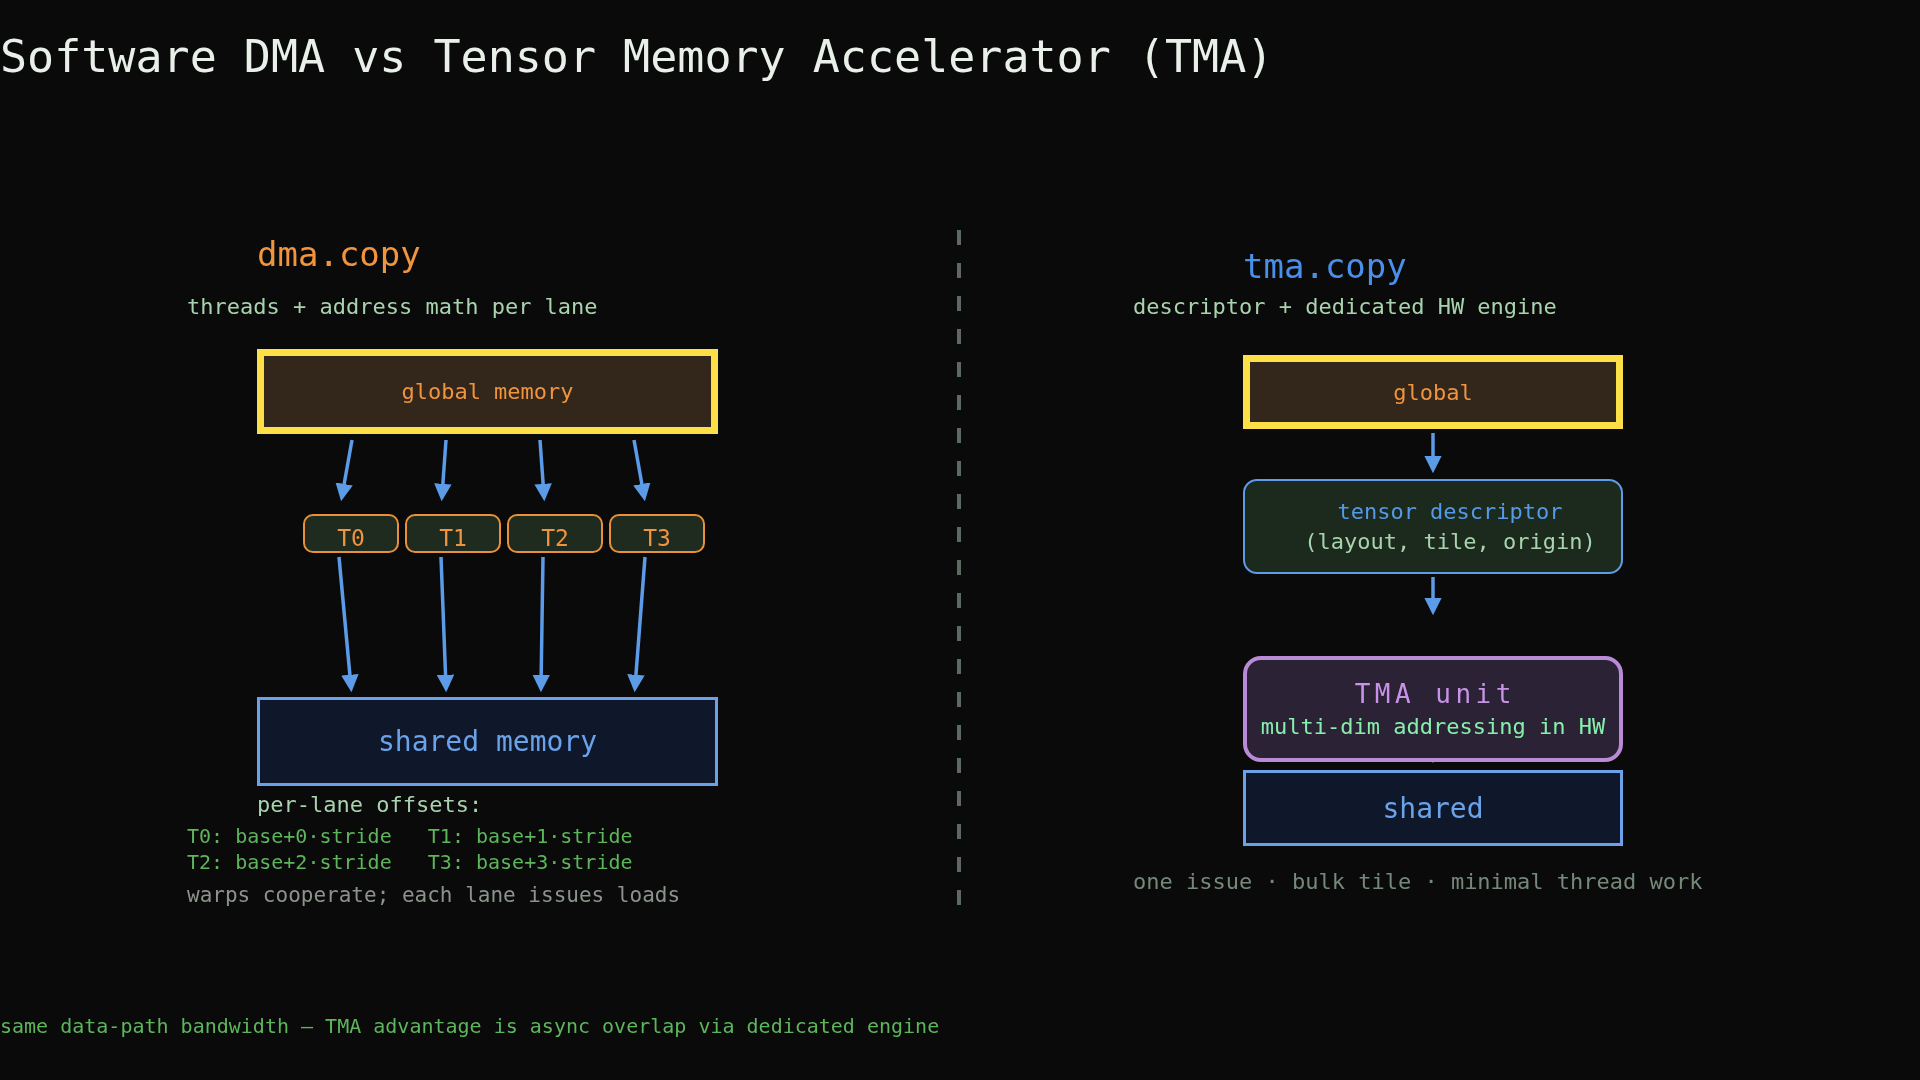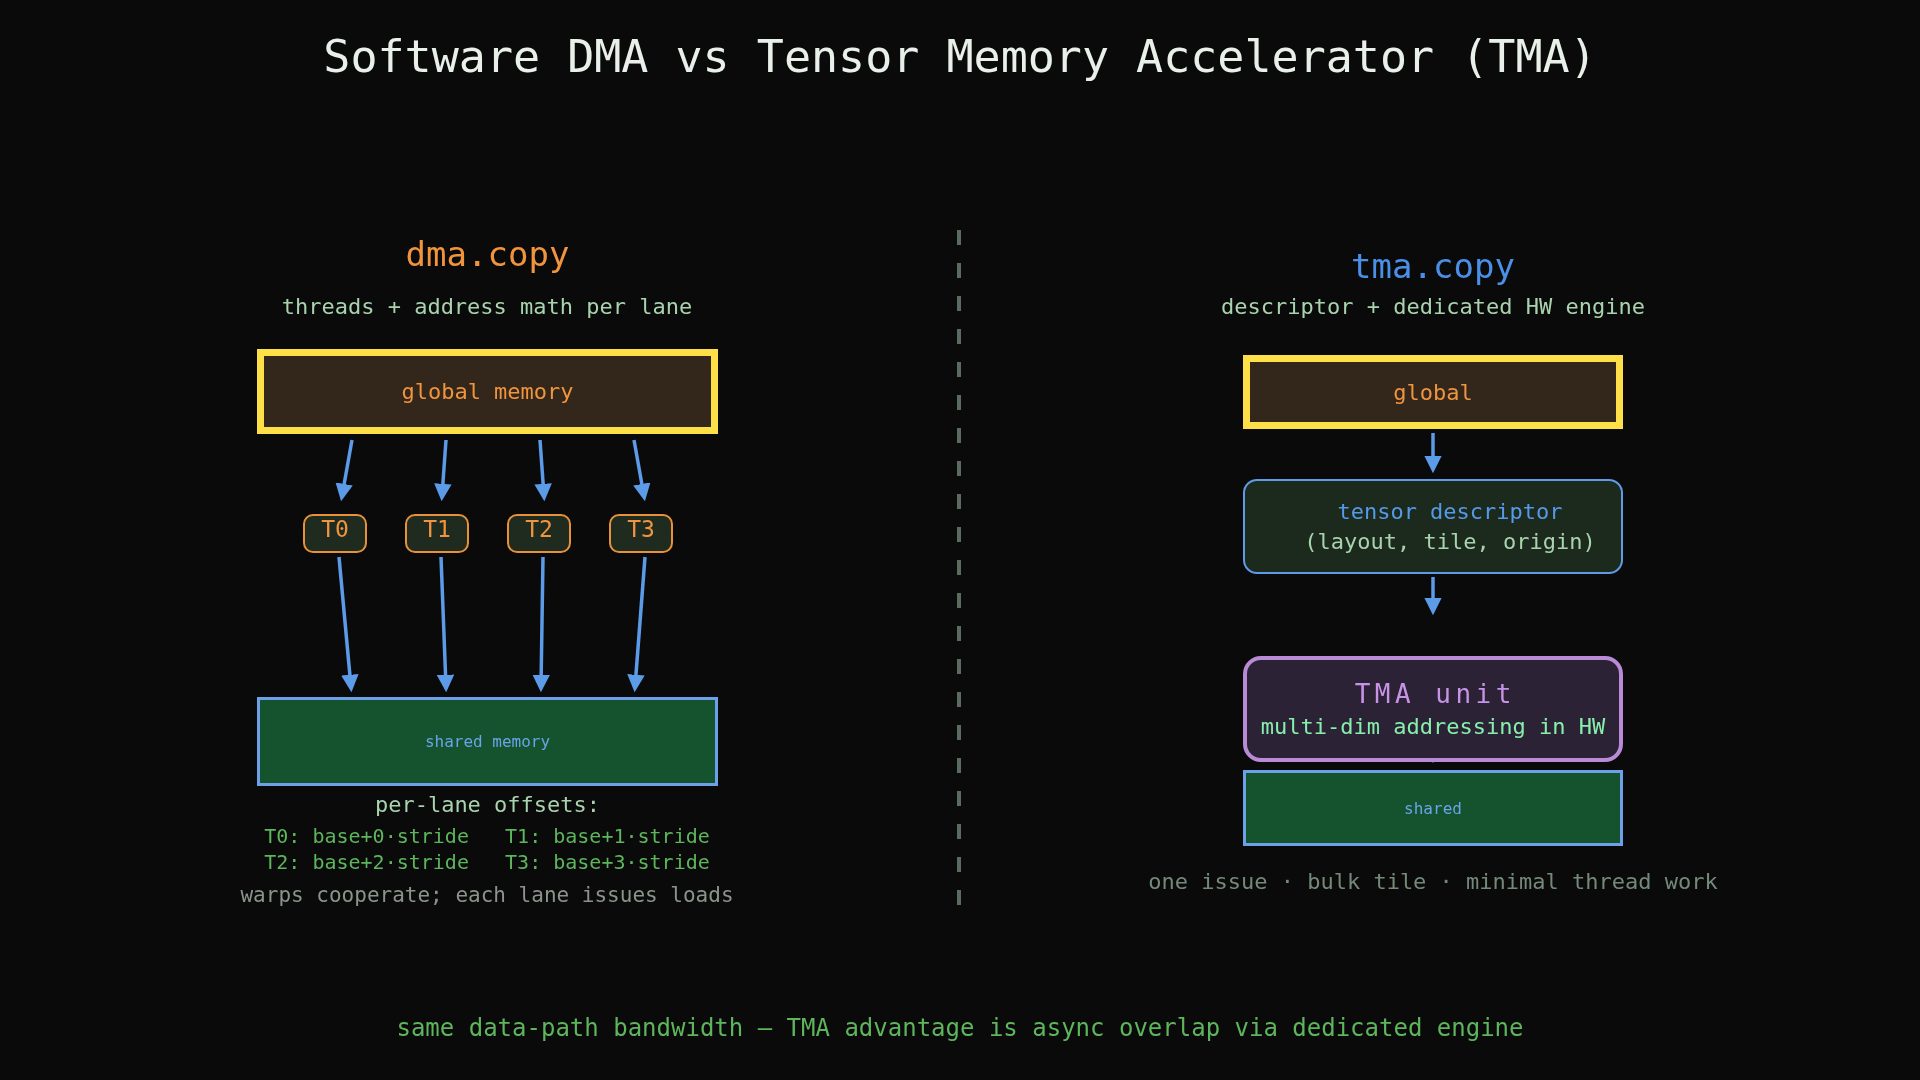--- a/index.html
+++ b/index.html
@@ -15,21 +15,21 @@
     overflow: hidden;
     font-family: "DejaVu Sans Mono", "Liberation Mono", monospace;
   }
   .abs { position: absolute; box-sizing: border-box; }
   .layer {
     position: absolute;
     left: 0; top: 0;
     width: 1920px; height: 1080px;
     pointer-events: none;
   }
-  .ctr { text-align: center; }
+  .ctr { }
 
   .title {
     left: 0; top: 30px; width: 1920px;
     font-size: 45px; font-weight: normal;
     color: #e9f0e9; margin: 0;
   }
   .heading { font-size: 34px; }
   .heading.orange { color: #f0943e; }
   .heading.blue { color: #4a90e8; }
   .subheading { font-size: 22px; color: #a9d3ae; }
@@ -39,30 +39,30 @@
     align-items: center; justify-content: center;
   }
   .orange-box {
     border: 7px solid #fde047;
     background: #33261a;
     color: #f0943e;
     font-size: 22px;
   }
   .blue-box {
     border: 3px solid #6ca0e8;
-    background: #14532d;
+    background: #0f172a;
     color: #6aa3ea;
-    font-size: 16px;
+    font-size: 28px;
   }
   .tbox {
-    top: 514px; width: 64px; height: 39px;
+    top: 514px; width: 96px; height: 39px;
     border: 2.5px solid #e8913a; border-radius: 10px;
     background: #1e2b1e; color: #f0943e;
     font-size: 23px;
-    display: flex; align-items: flex-start; justify-content: center;
+    display: flex; align-items: flex-end; justify-content: center;
   }
   .desc-box {
     border: 2.5px solid #5e9ce8; border-radius: 14px;
     background: #1b2a1d;
   }
   .desc-box .line1 { color: #5599e8; font-size: 22px; line-height: 30px; }
   .desc-box .line2 { color: #a9d3ae; font-size: 22px; line-height: 30px; }
   .tma-box {
     border: 4px solid #b98bd6; border-radius: 18px;
     background: #2b2235;
@@ -70,21 +70,21 @@
   .tma-box .line1 {
     color: #c793e6; font-size: 26px; line-height: 36px;
     letter-spacing: 4.5px; text-indent: 4.5px;
   }
   .tma-box .line2 { color: #86efac; font-size: 22px; line-height: 30px; }
 
   .offsets-title { font-size: 22px; color: #a9d3ae; }
   .code { font-size: 20px; color: #5db55c; white-space: pre; }
   .note-left { font-size: 21px; color: #8b938b; }
   .note-right { font-size: 22px; color: #75897a; }
-  .footer { font-size: 24px; color: #5db55c; }
+  .footer { font-size: 20px; color: #5db55c; }
 </style>
 </head>
 <body>
 
 <div class="canvas">
 
   <svg class="layer" viewBox="0 0 1920 1080">
     <defs>
       <marker id="ah" viewBox="0 0 10 10" refX="7" refY="5" markerWidth="5" markerHeight="5" orient="auto">
         <path d="M0,0 L10,5 L0,10 z" fill="#5b9be8"></path>

